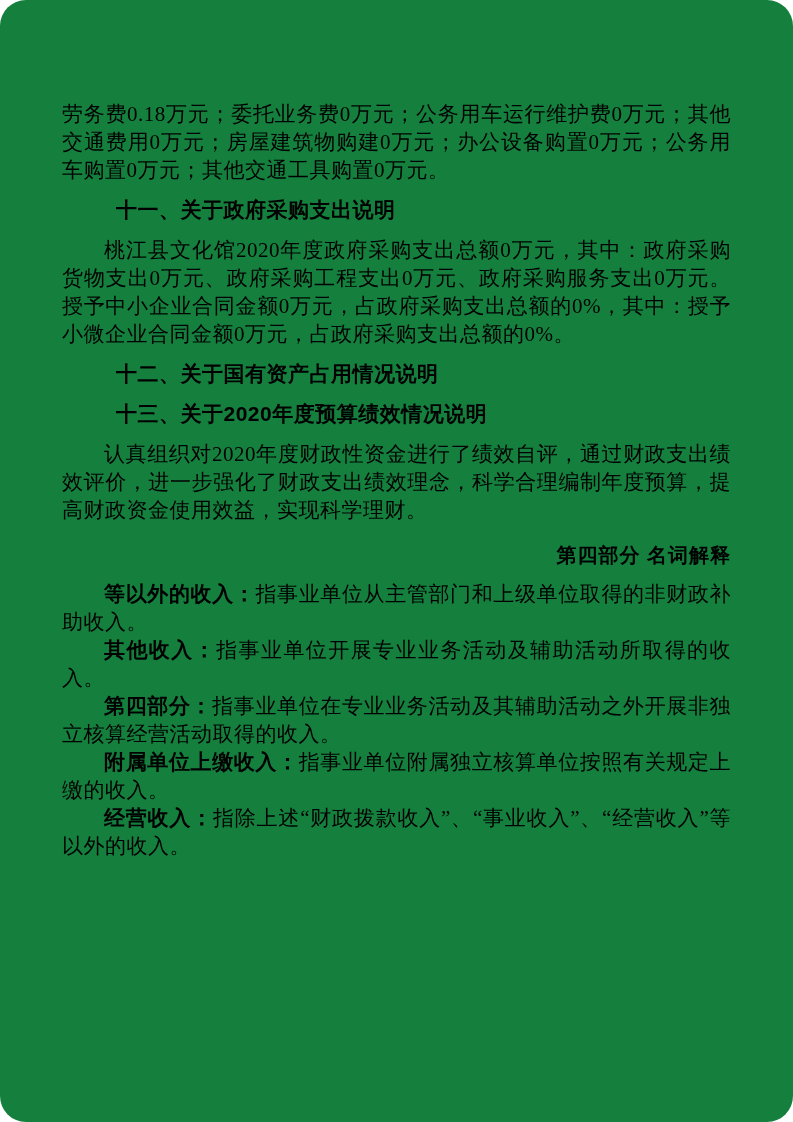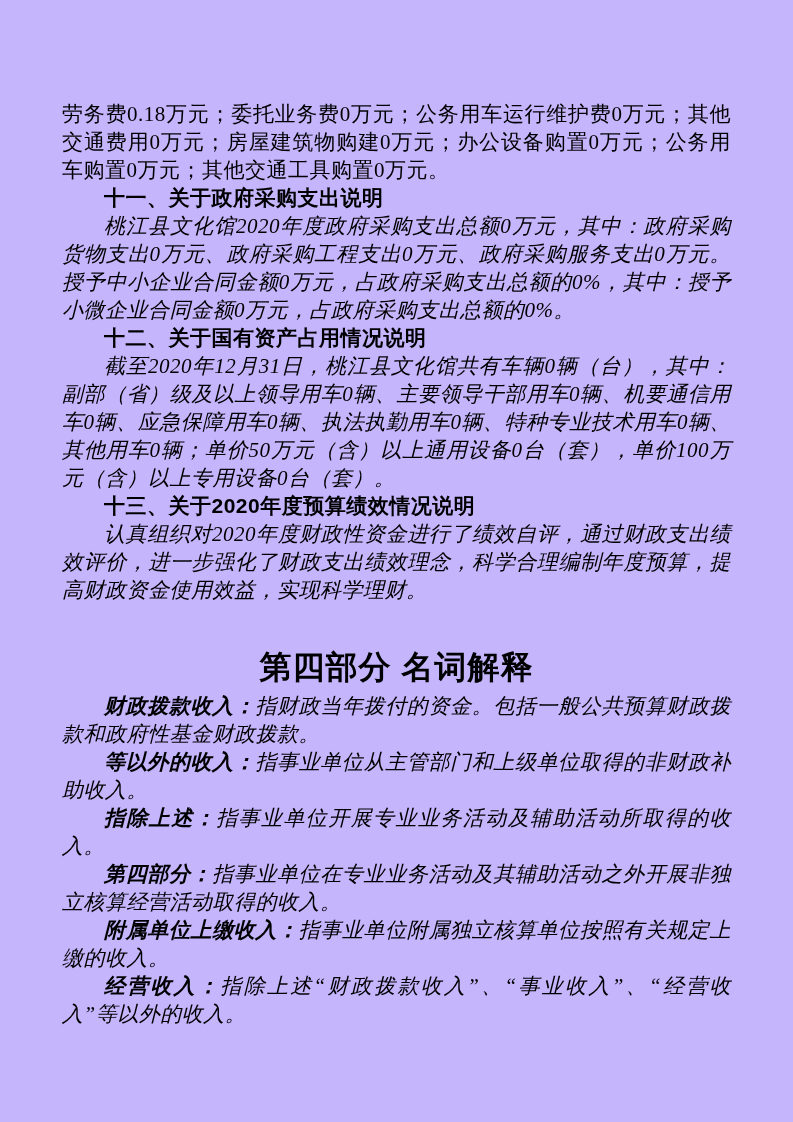--- a/index.html
+++ b/index.html
@@ -12,49 +12,49 @@
     height: 1122px;
     overflow: hidden;
     font-family: "Liberation Serif", serif;
     color: #000000;
   }
   .page {
     box-sizing: border-box;
     width: 793px;
     height: 1122px;
     padding: 100px 62px 0 62px;
-    background: #c4b5fd;
+    background: #15803d;
+    border-radius: 26px;
   }
   .body-text {
     margin: 0;
     font-size: 21px;
     line-height: 28px;
     text-align: justify;
     letter-spacing: 0.5px;
     word-break: break-all;
   }
   .indent {
     text-indent: 2em;
-    font-style: italic;
   }
   .section-heading {
-    margin: 0;
+    margin: 12px;
     font-size: 21px;
     line-height: 28px;
     font-weight: bold;
     text-indent: 2em;
     font-family: "Liberation Sans", sans-serif;
     letter-spacing: 0.5px;
   }
   .part-title {
-    margin: 46px 0 8px 0;
-    font-size: 32px;
+    margin: 14px 0 8px 0;
+    font-size: 20px;
     line-height: 34px;
     font-weight: bold;
-    text-align: center;
+    text-align: right;
     font-family: "Liberation Sans", sans-serif;
     letter-spacing: 1px;
   }
   .term {
     font-weight: bold;
     font-family: "Liberation Sans", sans-serif;
   }
 </style>
 </head>
 <body>
@@ -62,33 +62,31 @@
 <div class="page">
 
   <p class="body-text">劳务费0.18万元；委托业务费0万元；公务用车运行维护费0万元；其他交通费用0万元；房屋建筑物购建0万元；办公设备购置0万元；公务用车购置0万元；其他交通工具购置0万元。</p>
 
   <p class="section-heading">十一、关于政府采购支出说明</p>
 
   <p class="body-text indent">桃江县文化馆2020年度政府采购支出总额0万元，其中：政府采购货物支出0万元、政府采购工程支出0万元、政府采购服务支出0万元。授予中小企业合同金额0万元，占政府采购支出总额的0%，其中：授予小微企业合同金额0万元，占政府采购支出总额的0%。</p>
 
   <p class="section-heading">十二、关于国有资产占用情况说明</p>
 
-  <p class="body-text indent">截至2020年12月31日，桃江县文化馆共有车辆0辆（台），其中：副部（省）级及以上领导用车0辆、主要领导干部用车0辆、机要通信用车0辆、应急保障用车0辆、执法执勤用车0辆、特种专业技术用车0辆、其他用车0辆；单价50万元（含）以上通用设备0台（套），单价100万元（含）以上专用设备0台（套）。</p>
 
   <p class="section-heading">十三、关于2020年度预算绩效情况说明</p>
 
   <p class="body-text indent">认真组织对2020年度财政性资金进行了绩效自评，通过财政支出绩效评价，进一步强化了财政支出绩效理念，科学合理编制年度预算，提高财政资金使用效益，实现科学理财。</p>
 
   <h1 class="part-title">第四部分 名词解释</h1>
 
-  <p class="body-text indent"><span class="term">财政拨款收入：</span><span>指财政当年拨付的资金。包括一般公共预算财政拨款和政府性基金财政拨款。</span></p>
 
   <p class="body-text indent"><span class="term">等以外的收入：</span><span>指事业单位从主管部门和上级单位取得的非财政补助收入。</span></p>
 
-  <p class="body-text indent"><span class="term">指除上述：</span><span>指事业单位开展专业业务活动及辅助活动所取得的收入。</span></p>
+  <p class="body-text indent"><span class="term">其他收入：</span><span>指事业单位开展专业业务活动及辅助活动所取得的收入。</span></p>
 
   <p class="body-text indent"><span class="term">第四部分：</span><span>指事业单位在专业业务活动及其辅助活动之外开展非独立核算经营活动取得的收入。</span></p>
 
   <p class="body-text indent"><span class="term">附属单位上缴收入：</span><span>指事业单位附属独立核算单位按照有关规定上缴的收入。</span></p>
 
   <p class="body-text indent"><span class="term">经营收入：</span><span>指除上述“财政拨款收入”、“事业收入”、“经营收入”等以外的收入。</span></p>
 
 </div>
 
 </body></html>

